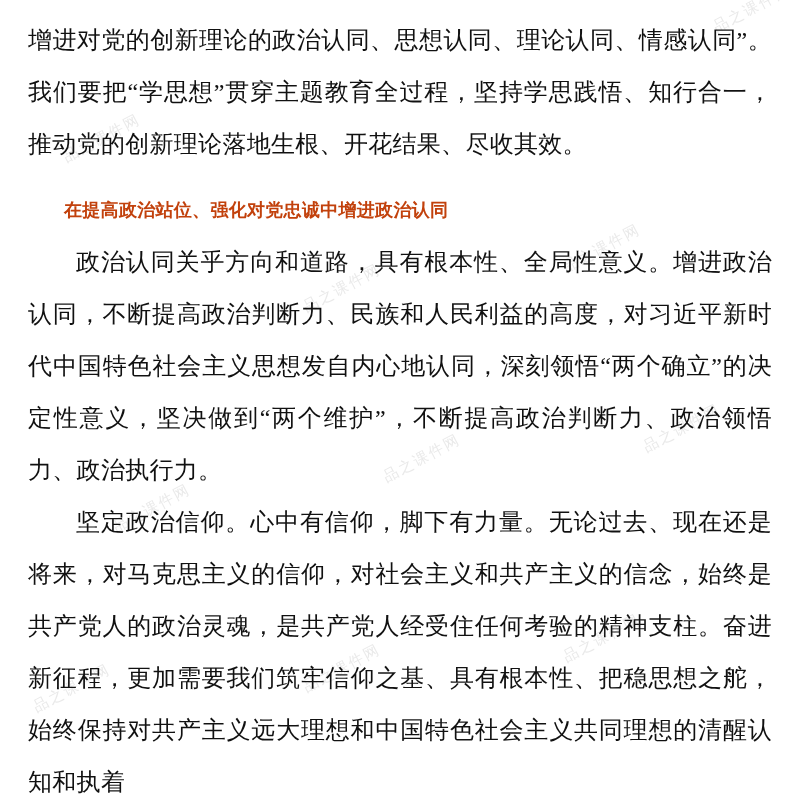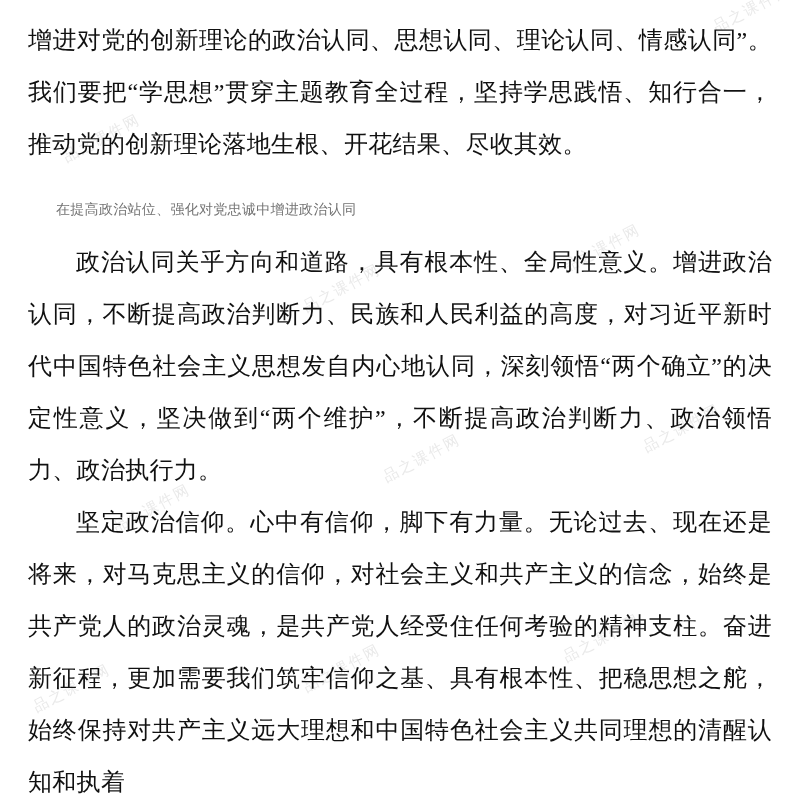--- a/index.html
+++ b/index.html
@@ -59,24 +59,24 @@
     text-justify: inter-ideograph;
     letter-spacing: 0.3px;
   }
 
   p.para.indent {
     text-indent: 2em;
   }
 
   h2.section-heading {
     margin: 8px 0 0 0;
-    font-size: 14px;
+    font-size: 18px;
     line-height: 52px;
-    font-weight: normal;
-    color: #737373;
+    font-weight: bold;
+    color: #c2410c;
     text-indent: 2em;
     letter-spacing: 0.3px;
   }
 
   .spacer-sm { height: 6px; }
 </style>
 </head>
 <body>
 
 <div id="page">

